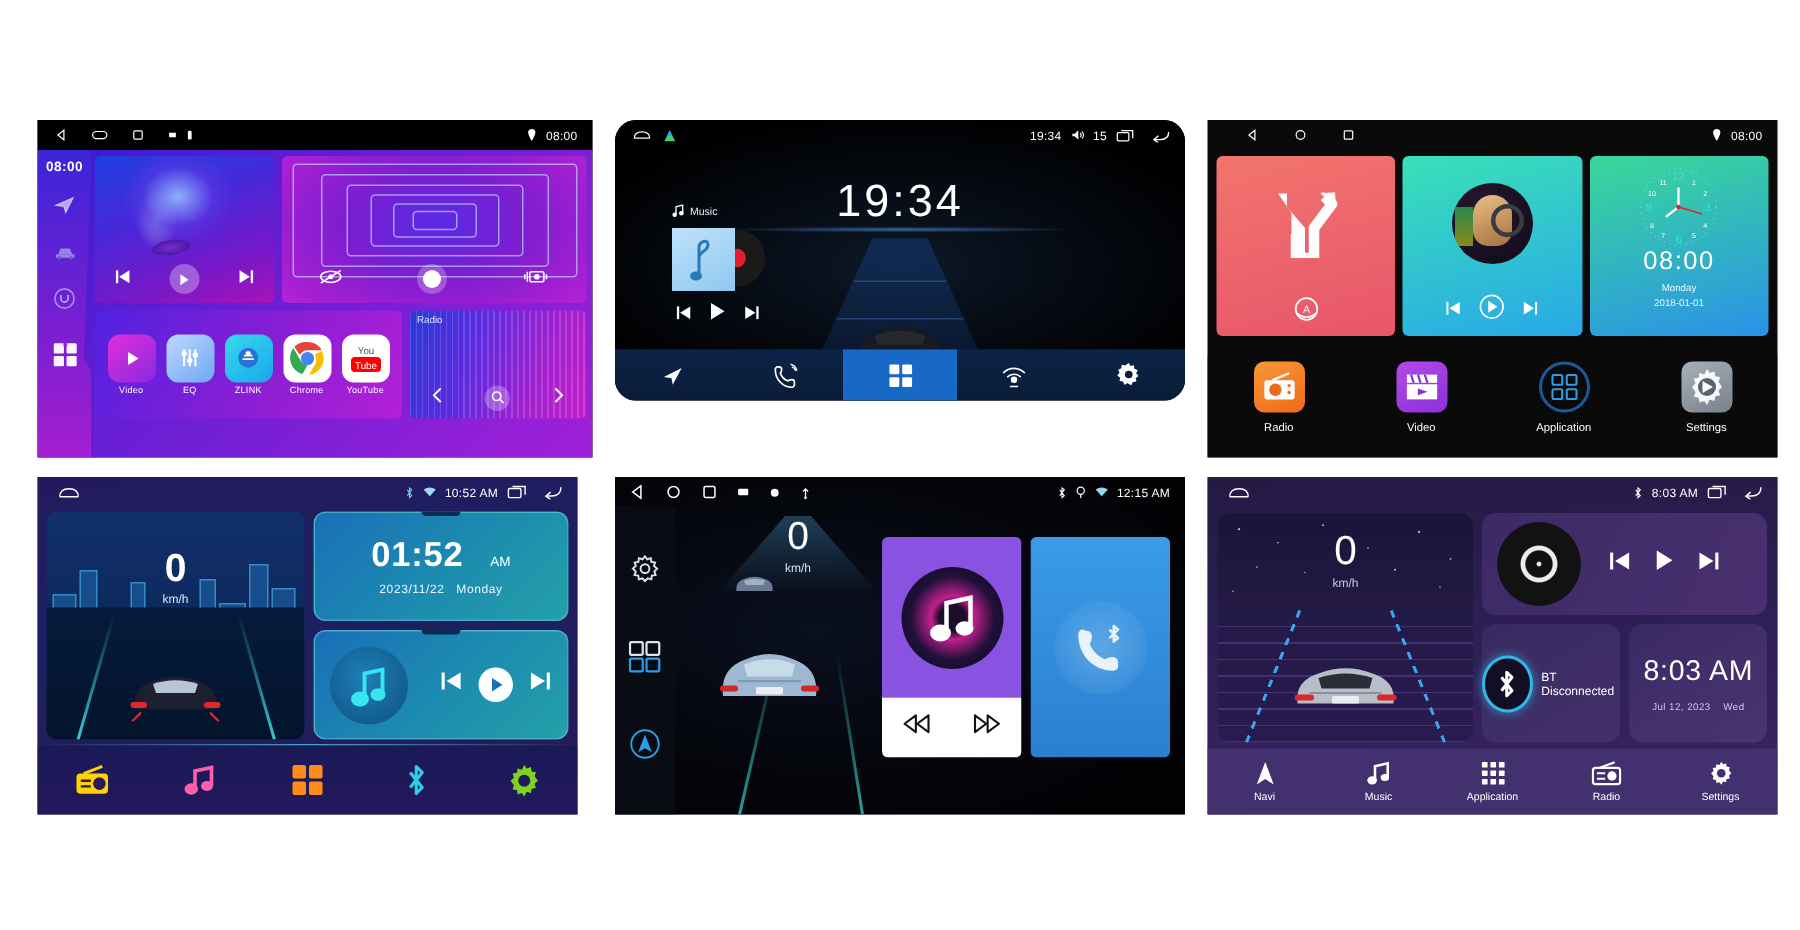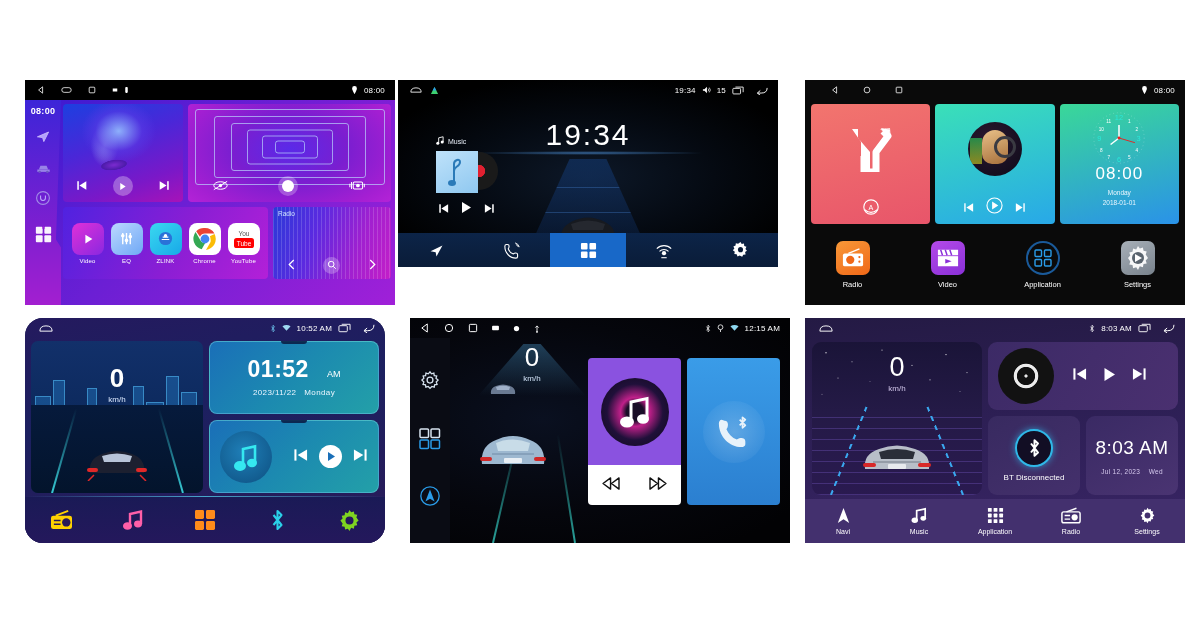--- a/index.html
+++ b/index.html
@@ -14,23 +14,23 @@
     left: 0; top: 0;
     width: 1200px; height: 620px;
   }
   .panel {
     position: absolute;
     overflow: hidden;
     background: #000;
   }
   
   .p1 { left: 25px;  top: 80px;  width: 370px; height: 225px; }
-  .p2 { left: 398px; top: 80px;  width: 380px; height: 187px; }
+  .p2 { left: 410px; top: 80px;  width: 380px; height: 187px; border-radius: 14px; }
   .p3 { left: 805px; top: 80px;  width: 380px; height: 225px; }
-  .p4 { left: 25px;  top: 318px; width: 360px; height: 225px; border-radius: 18px; }
+  .p4 { left: 25px;  top: 318px; width: 360px; height: 225px; }
   .p5 { left: 410px; top: 318px; width: 380px; height: 225px; }
   .p6 { left: 805px; top: 318px; width: 380px; height: 225px; }
 
   
   .statusbar {
     position: absolute; left: 0; top: 0; width: 100%; height: 20px;
     display: flex; align-items: center;
     font-size: 8px; color: #fff; z-index: 20;
   }
   .sb-left { display: flex; align-items: center; gap: 16px; padding-left: 12px; }
@@ -267,21 +267,21 @@
   .p6-speed .unit { font-size: 8px; color: #cfc4e8; margin-top: 3px; }
   .p6-right { flex: 1; display: flex; flex-direction: column; gap: 6px; }
   .p6-mus { height: 68px; border-radius: 9px; position: relative;
     background: linear-gradient(120deg,#3c2a66,#4a3070);
     display: flex; align-items: center; padding: 0 10px; gap: 14px; }
   .p6-vinyl { width: 56px; height: 56px; border-radius: 50%;
     background: radial-gradient(circle at 50% 50%, #e8e8e8 0 3%, #111 5% 22%, #ececec 24% 30%, #121212 32% 100%); }
   .p6-mc { display: flex; align-items: center; gap: 16px; margin-left: 4px; }
   .p6-lowrow { flex: 1; display: flex; gap: 6px; }
   .p6-btcard { flex: 1; border-radius: 9px; background: linear-gradient(150deg,#382a60,#44306c);
-    display: flex; flex-direction: column; align-items: center; justify-content: center; gap: 6px; }
+    display: flex; flex-direction: row; align-items: center; justify-content: center; gap: 6px; }
   .p6-btring { width: 38px; height: 38px; border-radius: 50%; border: 2px solid #2fb8e8;
     background: #120e24; display: flex; align-items: center; justify-content: center;
     box-shadow: 0 0 7px rgba(47,184,232,.7); }
   .p6-btlab { font-size: 8px; color: #fff; }
   .p6-clk { flex: 1; border-radius: 9px; background: linear-gradient(150deg,#3a2a64,#4a3472);
     display: flex; flex-direction: column; align-items: center; justify-content: center; gap: 9px; }
   .p6-clk .big { font-size: 19px; color: #fff; font-weight: 400; letter-spacing: .5px; }
   .p6-clk .sub { font-size: 6.5px; color: #d4c8ec; letter-spacing: .3px; }
   .p6-nav { position: absolute; left: 0; right: 0; bottom: 0; height: 44px;
     background: #43306e; display: flex; align-items: center; }

